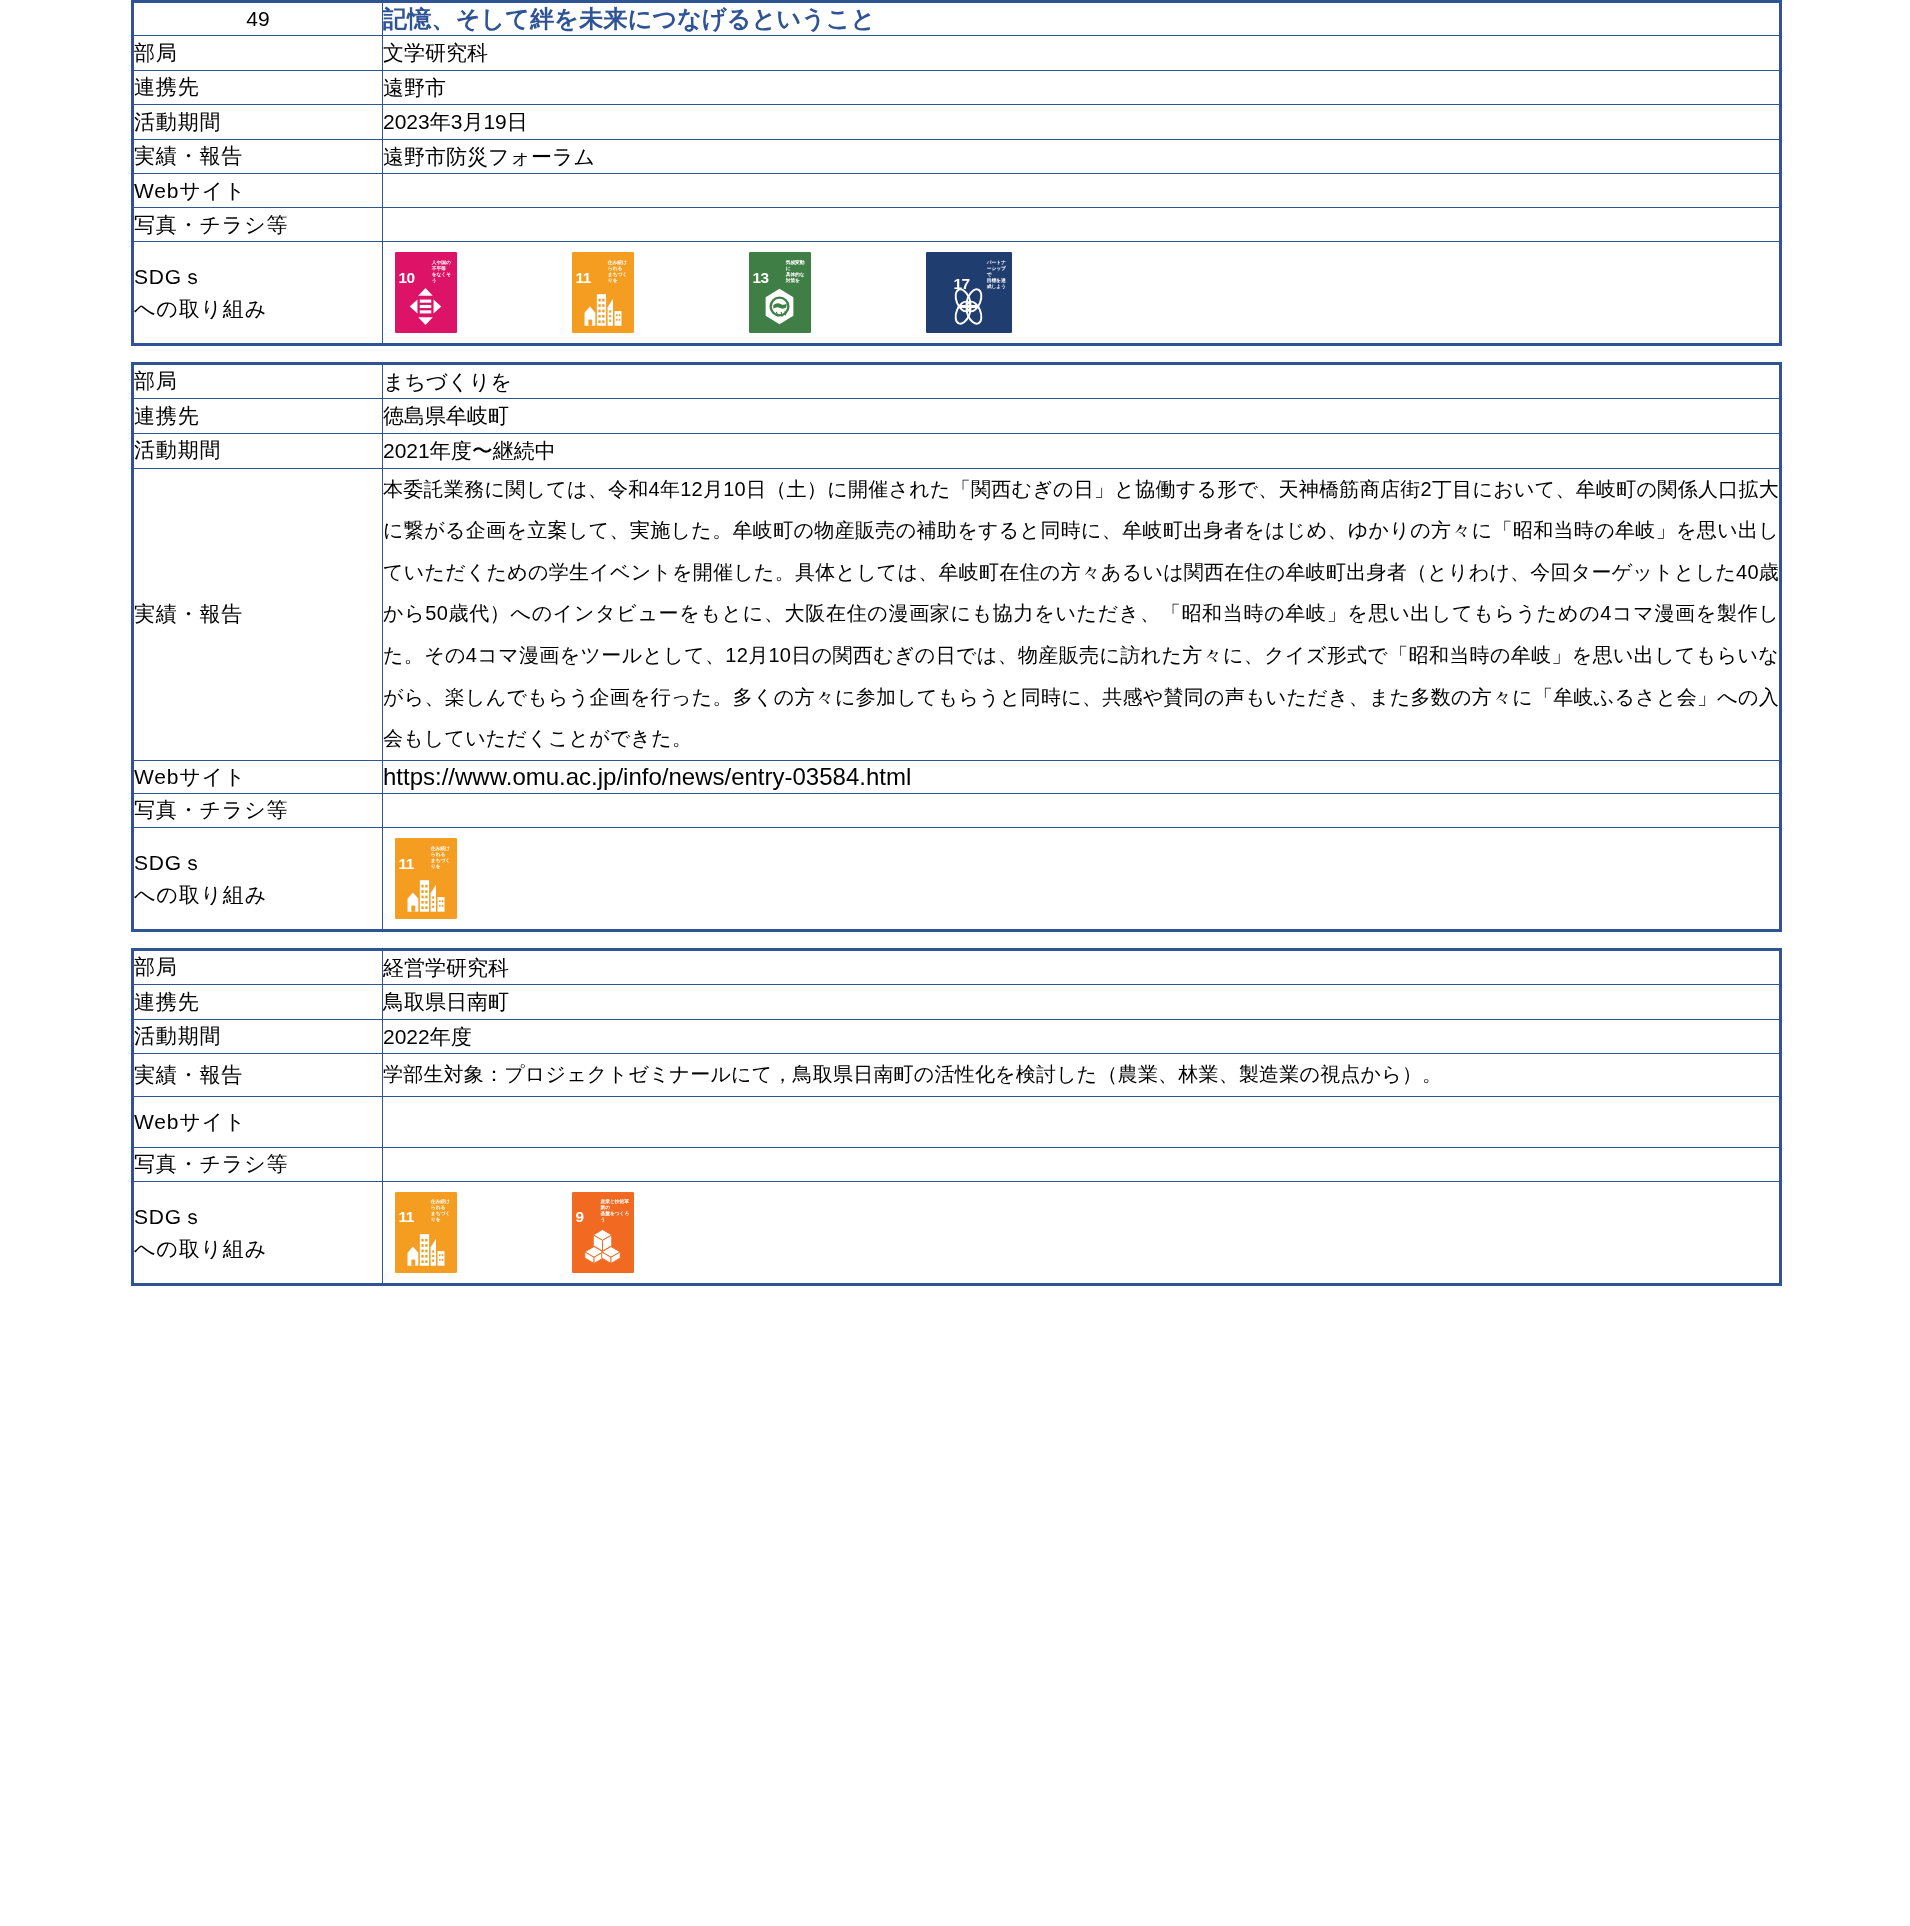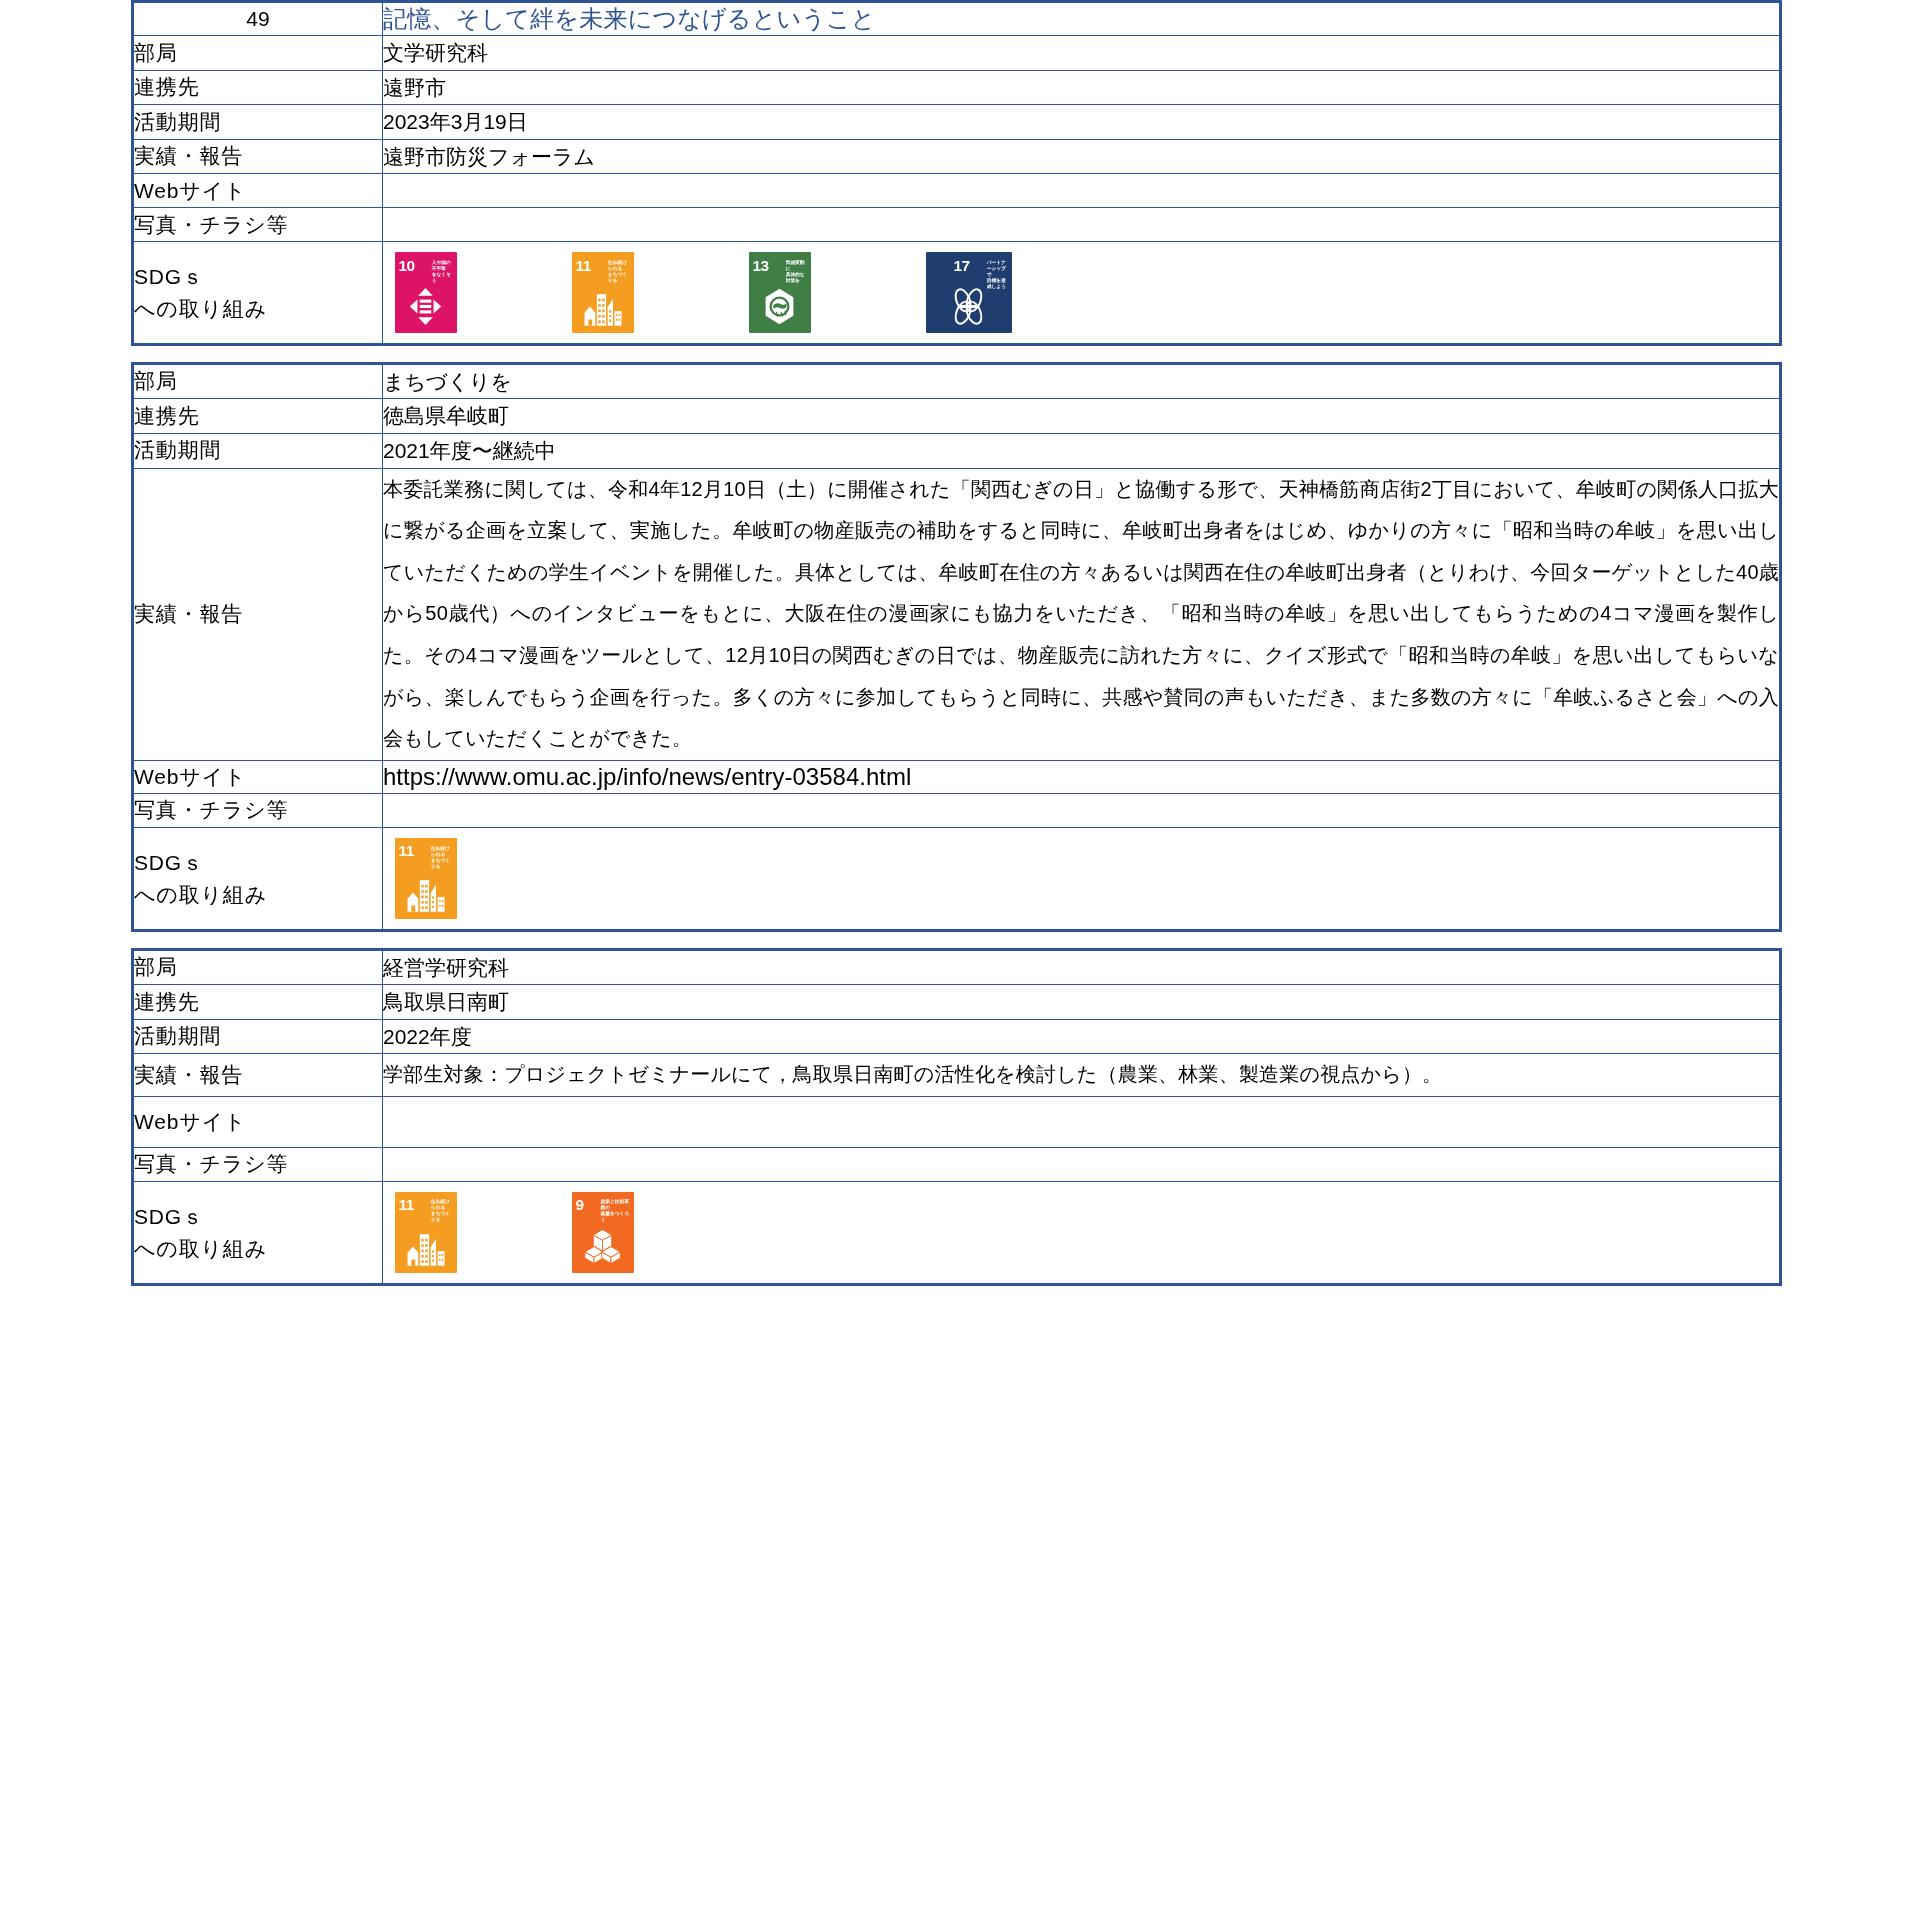--- a/index.html
+++ b/index.html
@@ -60,21 +60,21 @@
   .val {
     font-size: 21px;
     line-height: 1.6;
     padding: 10px 13px;
     color: #000000;
     text-align: left;
   }
 
   .title-cell {
     font-size: 24px;
-    font-weight: normal;
+    font-weight: bold;
     color: #2F5496;
     letter-spacing: 0.01em;
     padding: 10px 13px;
   }
 
   .num-cell {
     text-align: center;
     font-size: 21px;
     padding: 10px 3.9px;
   }
@@ -117,21 +117,21 @@
   .sdg {
     width: 62px;
     height: 81px;
     position: relative;
     border-radius: 1.2px;
     overflow: hidden;
     flex: 0 0 auto;
   }
   .sdg .sdg-top {
     display: flex;
-    align-items: flex-start;
+    align-items: flex-end;
     padding: 6.2px 3.1px 0 3.9px;
     gap: 17px;
   }
   .sdg .sdg-num {
     color: #ffffff;
     font-weight: bold;
     font-size: 15.4px;
     line-height: 0.86;
     font-family: "Liberation Sans", sans-serif;
     letter-spacing: -0.03em;

